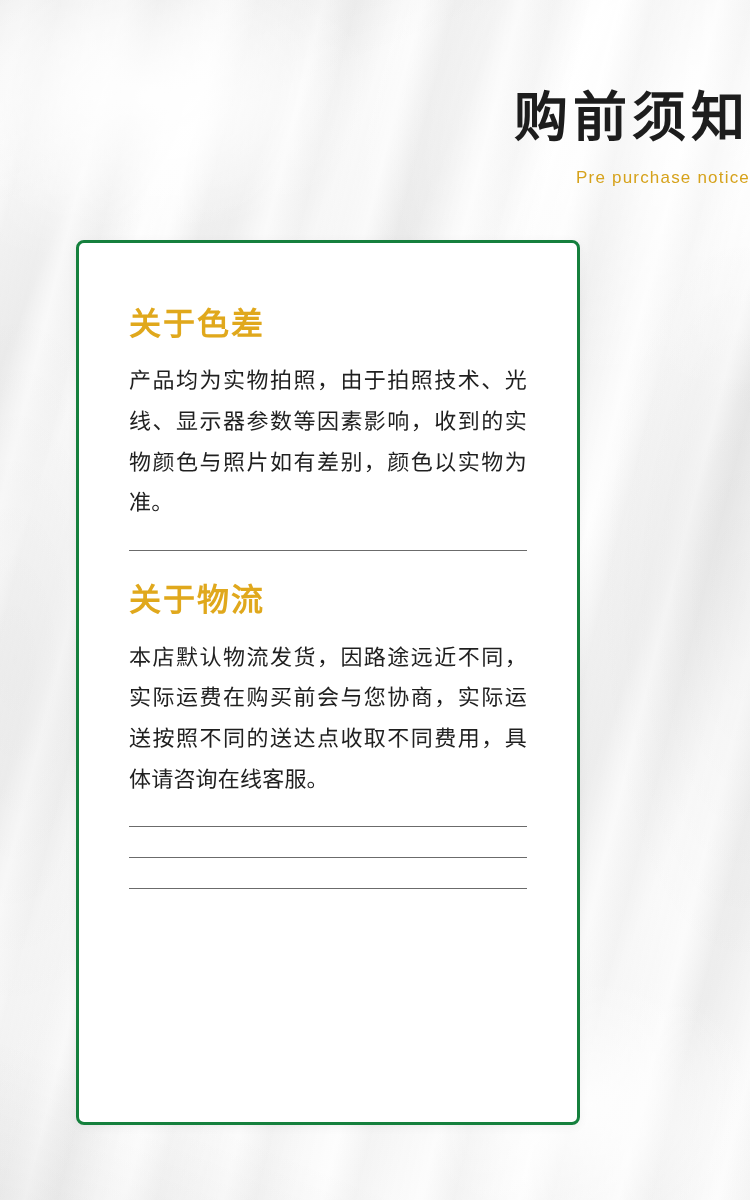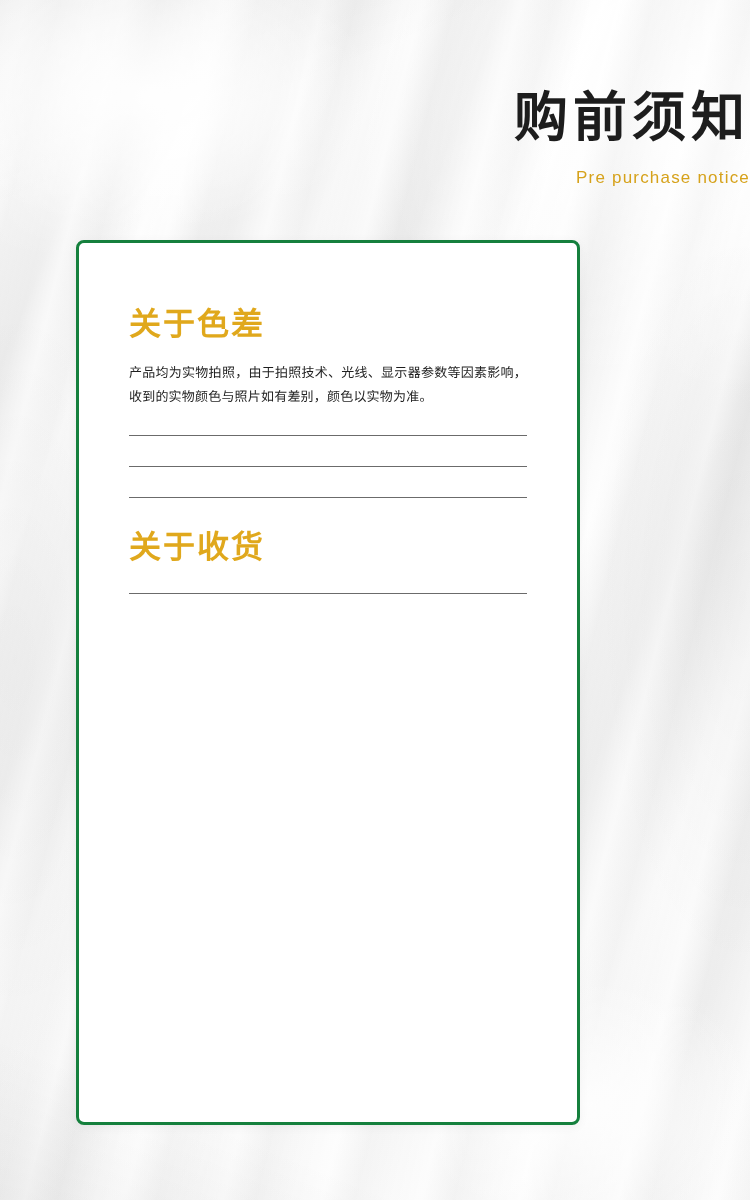--- a/index.html
+++ b/index.html
@@ -105,21 +105,21 @@
   .section { position: relative; }
   .section-title {
     font-size: 32px;
     font-weight: bold;
     color: #e0a81c;
     letter-spacing: 2px;
     margin: 0 0 18px 0;
     line-height: 1.2;
   }
   .section-body {
-    font-size: 13px;
+    font-size: 22px;
     color: #1f1f1f;
     line-height: 1.85;
     letter-spacing: 0.2px;
     margin: 0;
     text-align: justify;
   }
   .divider {
     height: 1px;
     background: #3a3a3a;
     opacity: 0.75;
@@ -143,25 +143,28 @@
 
 <div class="card">
   <div class="card-inner">
 
     <div class="section sec-gap-1">
       <h2 class="section-title">关于色差</h2>
       <p class="section-body">产品均为实物拍照，由于拍照技术、光线、显示器参数等因素影响，收到的实物颜色与照片如有差别，颜色以实物为准。</p>
     </div>
     <div class="divider"></div>
 
+    <div class="section">
+      <h2 class="section-title">关于物流</h2>
+      <p class="section-body">本店默认物流发货，因路途远近不同，实际运费在购买前会与您协商，实际运送按照不同的送达点收取不同费用，具体请咨询在线客服。</p>
+    </div>
     <div class="divider"></div>
 
     <div class="section">
     </div>
     <div class="divider"></div>
 
     <div class="section">
-      <h2 class="section-title">关于收货</h2>
     </div>
     <div class="divider last"></div>
 
   </div>
 </div>
 
 </body></html>

